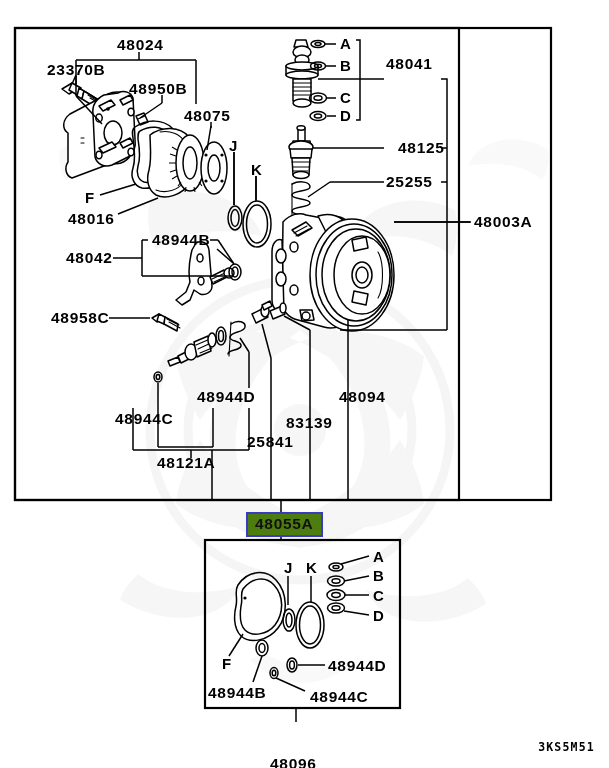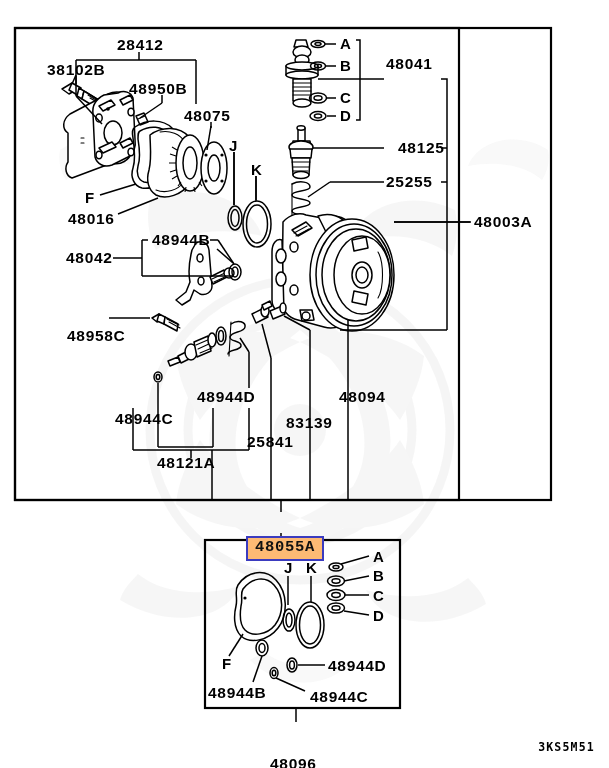--- a/index.html
+++ b/index.html
@@ -13,28 +13,27 @@
   #watermark{opacity:.055;}
   .lbl{
     position:absolute;
     font-family:"Liberation Sans","DejaVu Sans",sans-serif;
     font-size:15.5px;font-weight:700;letter-spacing:.7px;
     color:#000;white-space:nowrap;line-height:1;
   }
   .lbl.letter{font-size:15px;font-weight:700;letter-spacing:0;}
   .hl{
     position:absolute;
-    background:#fdba74;
+    background:#4d7c0f;
     border:2px solid #3b3bbf;
     padding:1px 7px 2px 7px;
-    font-family:Liberation Mono, monospace;
+    font-family:Liberation Sans, sans-serif;
     font-size:15.5px;font-weight:700;letter-spacing:.7px;
     color:#111;white-space:nowrap;line-height:1.15;
     box-sizing:border-box;
-    margin-top:24px;
   }
   #diagcode{
     position:absolute;right:14px;bottom:14px;
     font-family:"DejaVu Sans Mono","Liberation Mono",monospace;
     font-size:11.5px;font-weight:700;letter-spacing:1.2px;color:#000;margin-left:32px;
   }
 </style>
 </head>
 <body>
 
@@ -381,31 +380,31 @@
       <line class="ld" x1="344" y1="611" x2="369" y2="615"></line>
       <line class="ld" x1="262" y1="656" x2="253" y2="682"></line>
       <line class="ld" x1="276" y1="678" x2="305" y2="691"></line>
       <line class="ld" x1="298" y1="665" x2="325" y2="665"></line>
 
       <line class="ld" x1="296" y1="708" x2="296" y2="722"></line>
     </g>
   </svg>
 
   <div>
-    <div class="lbl" style="left:47px;top:62px;">38102B</div>
-    <div class="lbl" style="left:117px;top:37px;">28412</div>
+    <div class="lbl" style="left:47px;top:62px;">23370B</div>
+    <div class="lbl" style="left:117px;top:37px;">48024</div>
     <div class="lbl" style="left:129px;top:81px;">48950B</div>
     <div class="lbl" style="left:184px;top:108px;">48075</div>
     <div class="lbl letter" style="left:229px;top:138px;">J</div>
     <div class="lbl letter" style="left:251px;top:162px;">K</div>
     <div class="lbl letter" style="left:85px;top:190px;">F</div>
     <div class="lbl" style="left:68px;top:211px;">48016</div>
     <div class="lbl" style="left:66px;top:250px;">48042</div>
     <div class="lbl" style="left:152px;top:232px;">48944B</div>
-    <div class="lbl" style="left:67px;top:310px;margin-top:18px;">48958C</div>
+    <div class="lbl" style="left:51px;top:310px;">48958C</div>
     <div class="lbl" style="left:197px;top:389px;">48944D</div>
     <div class="lbl" style="left:115px;top:411px;">48944C</div>
     <div class="lbl" style="left:157px;top:455px;">48121A</div>
     <div class="lbl" style="left:247px;top:434px;">25841</div>
     <div class="lbl" style="left:286px;top:415px;">83139</div>
     <div class="lbl" style="left:339px;top:389px;">48094</div>
     <div class="lbl letter" style="left:340px;top:36px;">A</div>
     <div class="lbl letter" style="left:340px;top:58px;">B</div>
     <div class="lbl letter" style="left:340px;top:90px;">C</div>
     <div class="lbl letter" style="left:340px;top:108px;">D</div>

